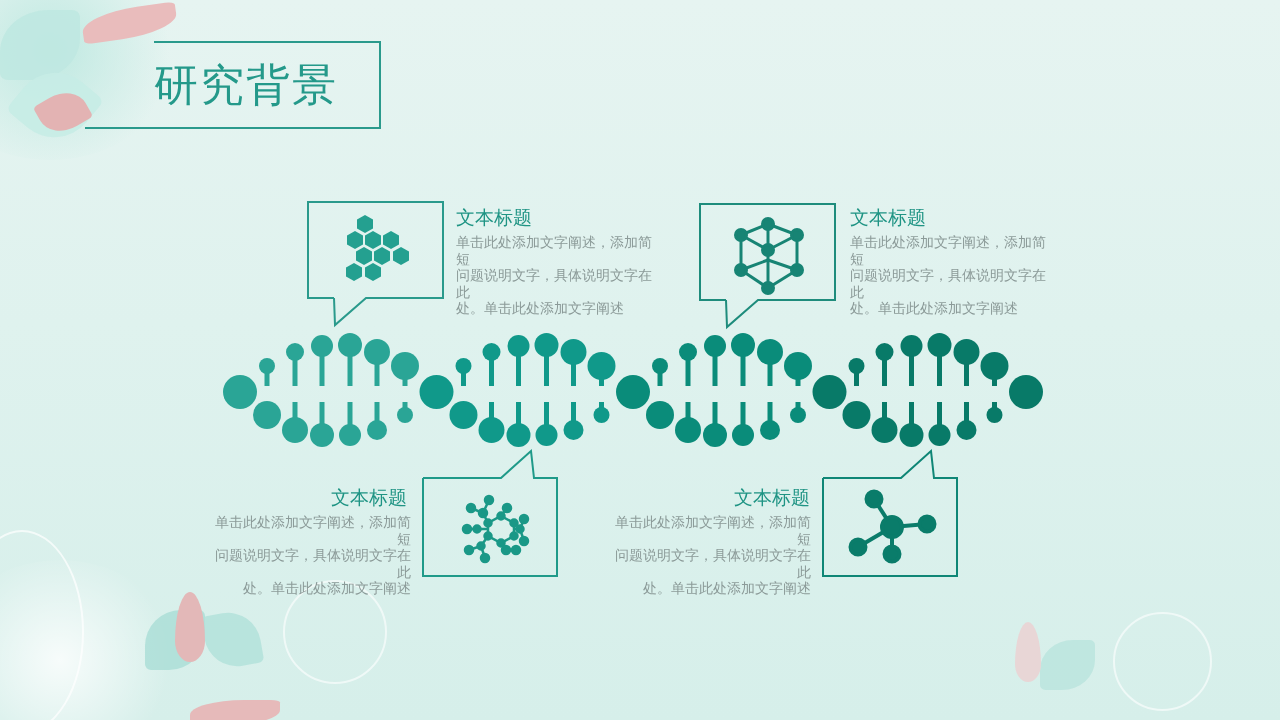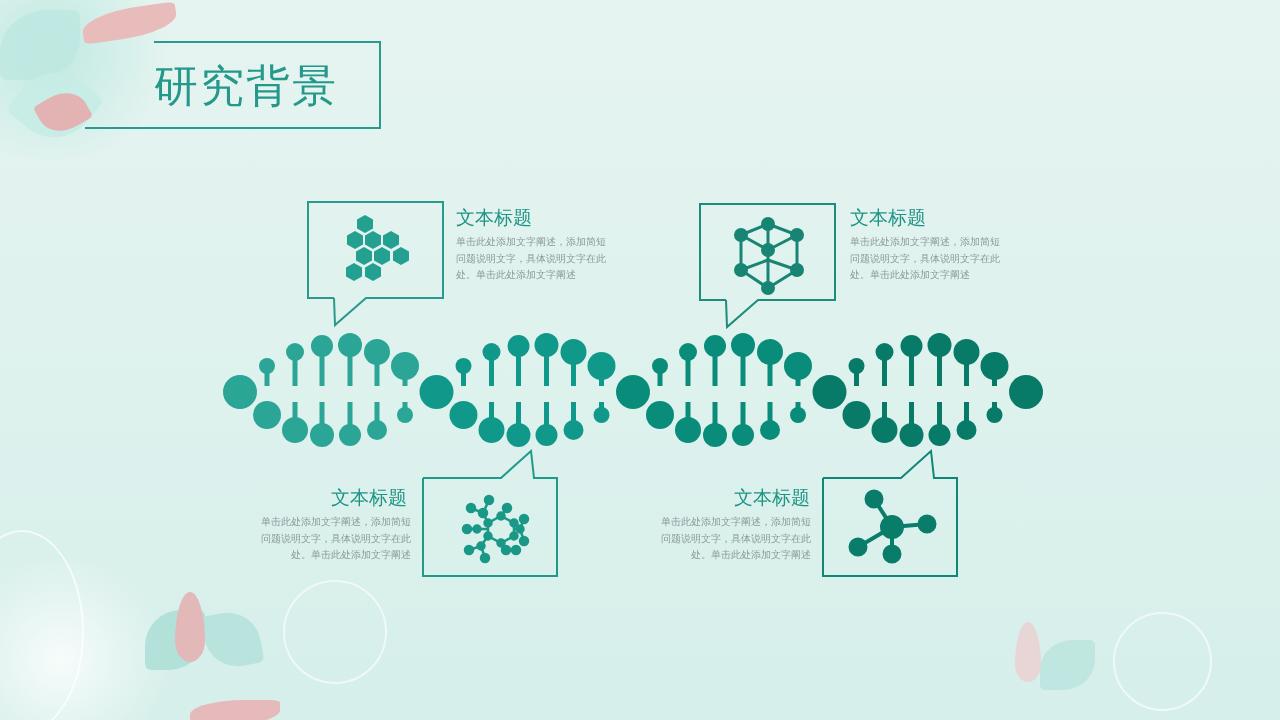--- a/index.html
+++ b/index.html
@@ -2,23 +2,23 @@
 <html><head>
 <meta charset="utf-8">
 <style>
   html,body{margin:0;padding:0;}
   body{width:1280px;height:720px;overflow:hidden;position:relative;
     font-family:"DejaVu Sans","Liberation Sans",sans-serif;
     background:linear-gradient(180deg,#e6f4f1 0%,#dff2ee 45%,#d6efea 100%);}
   .bg-glow{position:absolute;border-radius:50%;pointer-events:none;}
   .petal{position:absolute;border-radius:60% 10% 60% 10%;pointer-events:none;}
   .bubble{position:absolute;border-radius:50%;border:2px solid rgba(255,255,255,0.7);pointer-events:none;}
-  .title-text{position:absolute;left:154px;top:56px;font-size:44px;color:#24998a;letter-spacing:2px;line-height:60px;}
+  .title-text{position:absolute;left:154px;top:56px;font-size:44px;color:#24998a;letter-spacing:2px;line-height:60px;font-family:Liberation Serif, serif;}
   .item-title{position:absolute;font-size:19px;font-weight:normal;color:#1f9484;}
-  .item-desc{position:absolute;font-size:10px;line-height:16.5px;color:#8b9a98;width:205px;}
+  .item-desc{position:absolute;font-size:14px;line-height:16.5px;color:#8b9a98;width:205px;}
   .right{text-align:right;}
   svg{position:absolute;}
 </style>
 </head>
 <body>
 
 <div class="bg-glow" style="left:-80px;top:-60px;width:260px;height:220px;background:radial-gradient(circle,#bfe9e1 0%,rgba(191,233,225,0) 70%);"></div>
 <div class="petal" style="left:0;top:10px;width:80px;height:70px;background:#bfe8e1;opacity:.9;"></div>
 <div class="petal" style="left:20px;top:70px;width:70px;height:70px;background:#c7ece5;opacity:.9;transform:rotate(40deg);"></div>
 <div class="petal" style="left:82px;top:8px;width:95px;height:30px;background:#e9bcbc;transform:rotate(-8deg);"></div>

